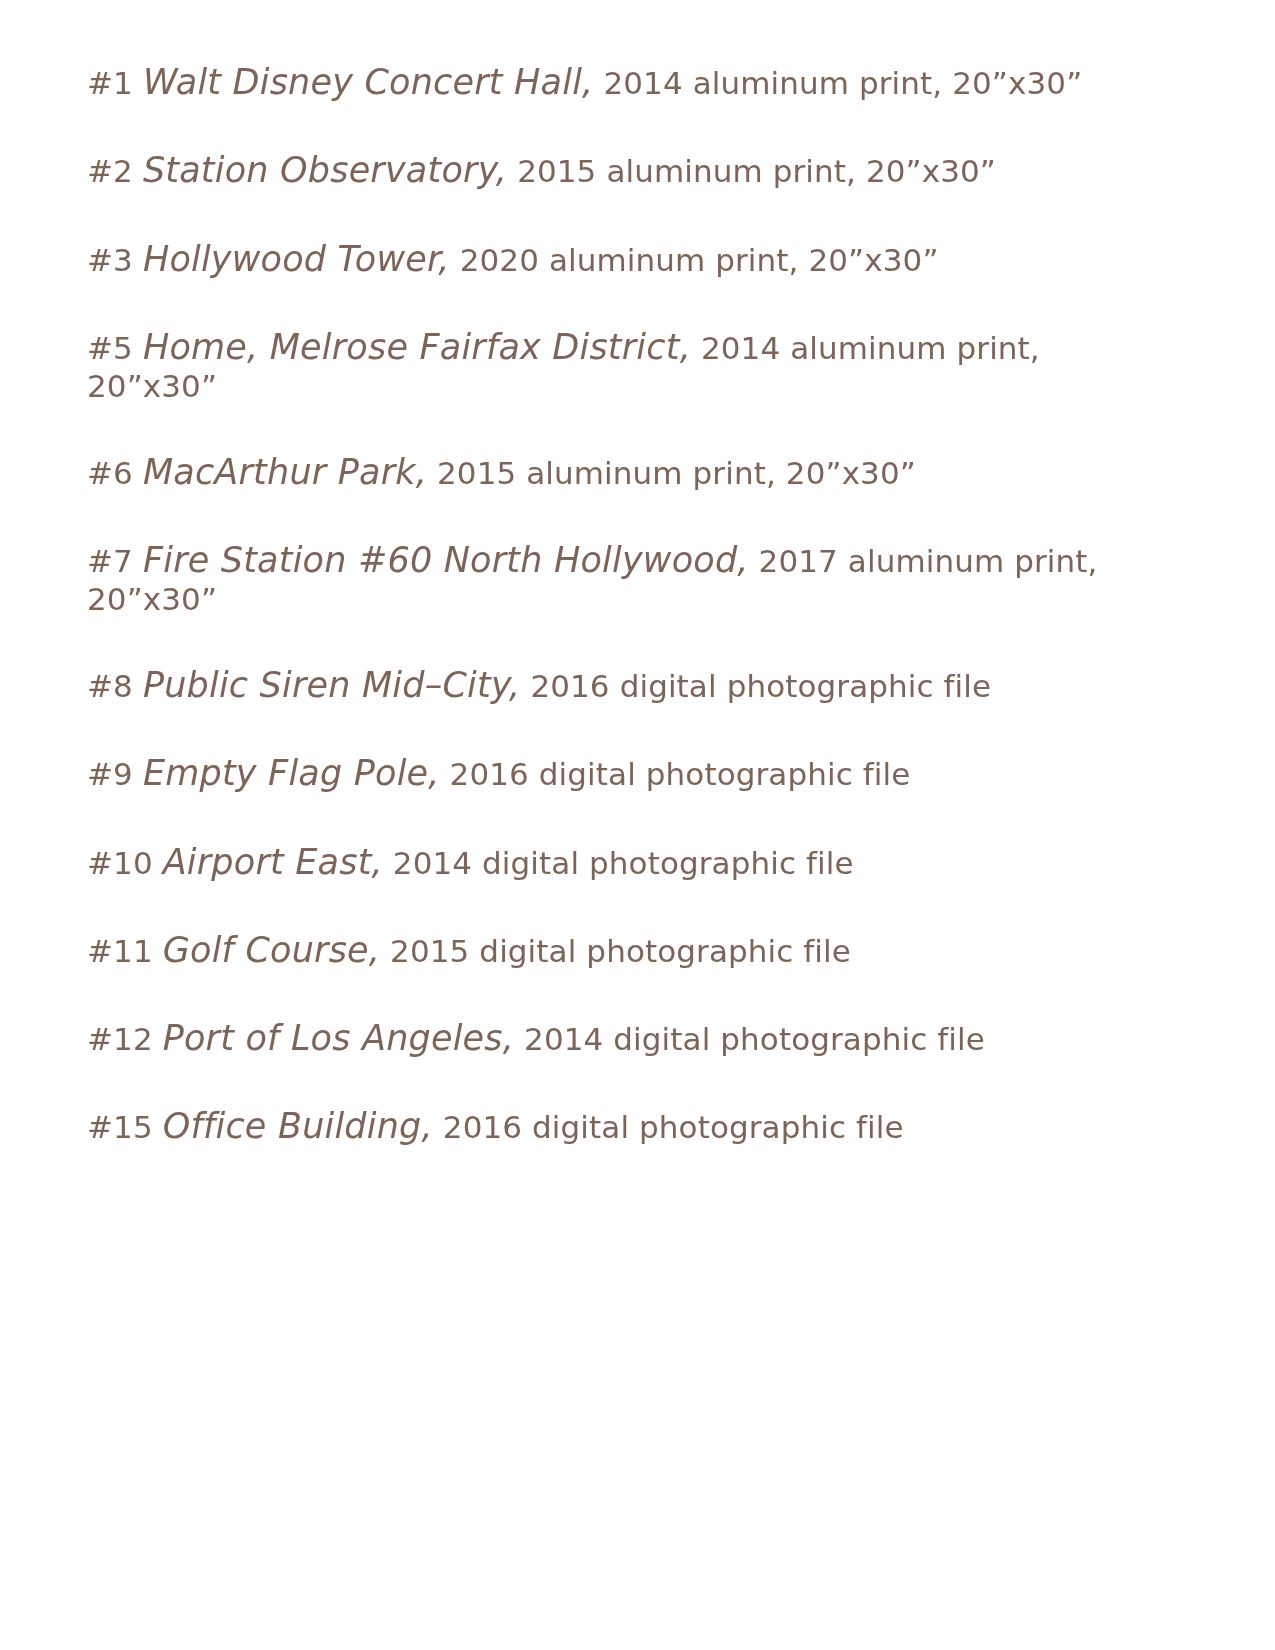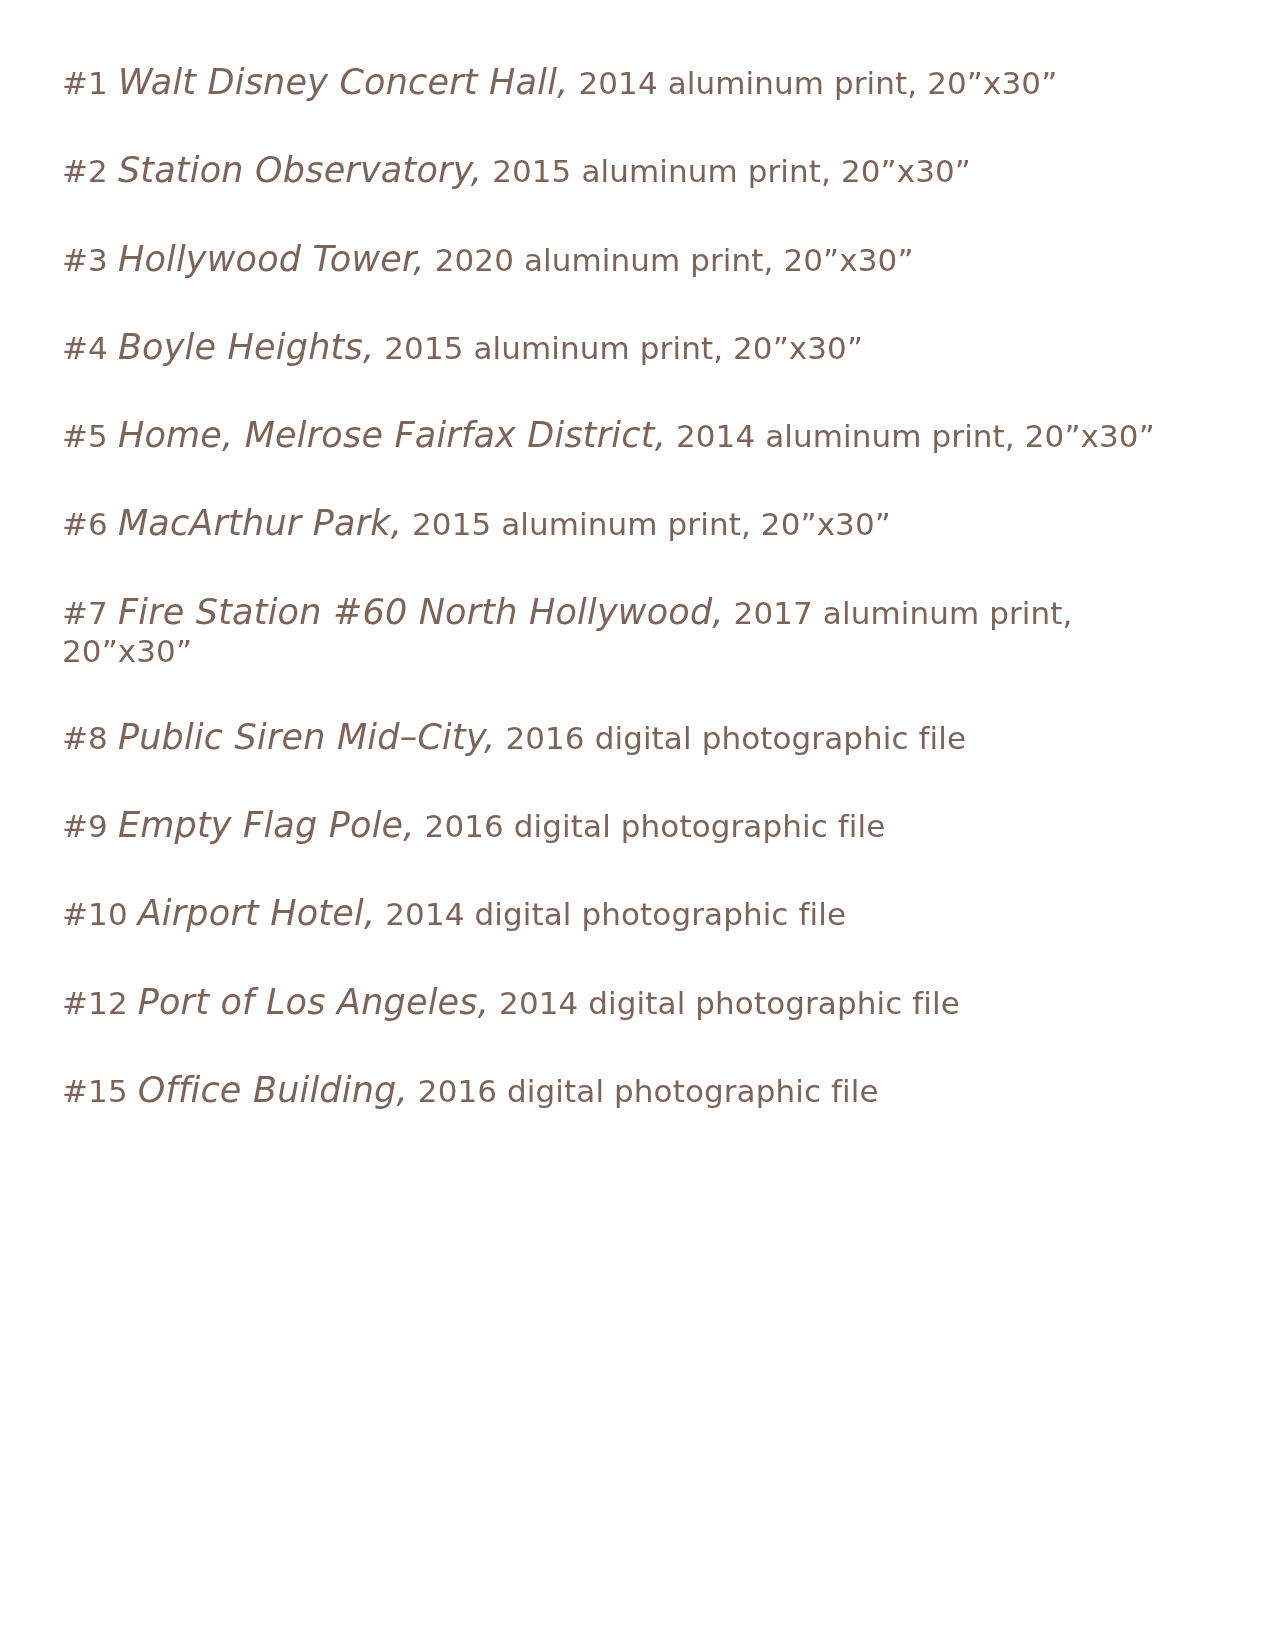--- a/index.html
+++ b/index.html
@@ -12,21 +12,21 @@
     background: #ffffff;
     font-family: "DejaVu Sans", sans-serif;
     color: #7a6158;
     overflow: hidden;
   }
   .page {
     position: relative;
     width: 1275px;
     height: 1650px;
     box-sizing: border-box;
-    padding: 62px 110px 0 62px;
+    padding: 62px 110px 0 87px;
   }
   .artwork-list {
     list-style: none;
     margin: 0;
     padding: 0;
   }
   .artwork-item {
     margin: 0 0 47px 0;
     font-size: 31px;
     line-height: 1.18;
@@ -66,25 +66,20 @@
       <span class="art-title">Station Observatory,</span>
       <span class="art-rest">2015 aluminum print, 20”x30”</span>
     </li>
 
     <li class="artwork-item">
       <span class="art-index">#3</span>
       <span class="art-title">Hollywood Tower,</span>
       <span class="art-rest">2020 aluminum print, 20”x30”</span>
     </li>
 
-    <li class="artwork-item">
-      <span class="art-index">#4</span>
-      <span class="art-title">Boyle Heights,</span>
-      <span class="art-rest">2015 aluminum print, 20”x30”</span>
-    </li>
 
     <li class="artwork-item">
       <span class="art-index">#5</span>
       <span class="art-title">Home, Melrose Fairfax District,</span>
       <span class="art-rest">2014 aluminum print, 20”x30”</span>
     </li>
 
     <li class="artwork-item">
       <span class="art-index">#6</span>
       <span class="art-title">MacArthur Park,</span>
@@ -104,24 +99,29 @@
     </li>
 
     <li class="artwork-item">
       <span class="art-index">#9</span>
       <span class="art-title">Empty Flag Pole,</span>
       <span class="art-rest">2016 digital photographic file</span>
     </li>
 
     <li class="artwork-item">
       <span class="art-index">#10</span>
-      <span class="art-title">Airport Hotel,</span>
+      <span class="art-title">Airport East,</span>
       <span class="art-rest">2014 digital photographic file</span>
     </li>
 
+    <li class="artwork-item">
+      <span class="art-index">#11</span>
+      <span class="art-title">Golf Course,</span>
+      <span class="art-rest">2015 digital photographic file</span>
+    </li>
 
     <li class="artwork-item">
       <span class="art-index">#12</span>
       <span class="art-title">Port of Los Angeles,</span>
       <span class="art-rest">2014 digital photographic file</span>
     </li>
 
 
 
     <li class="artwork-item">

